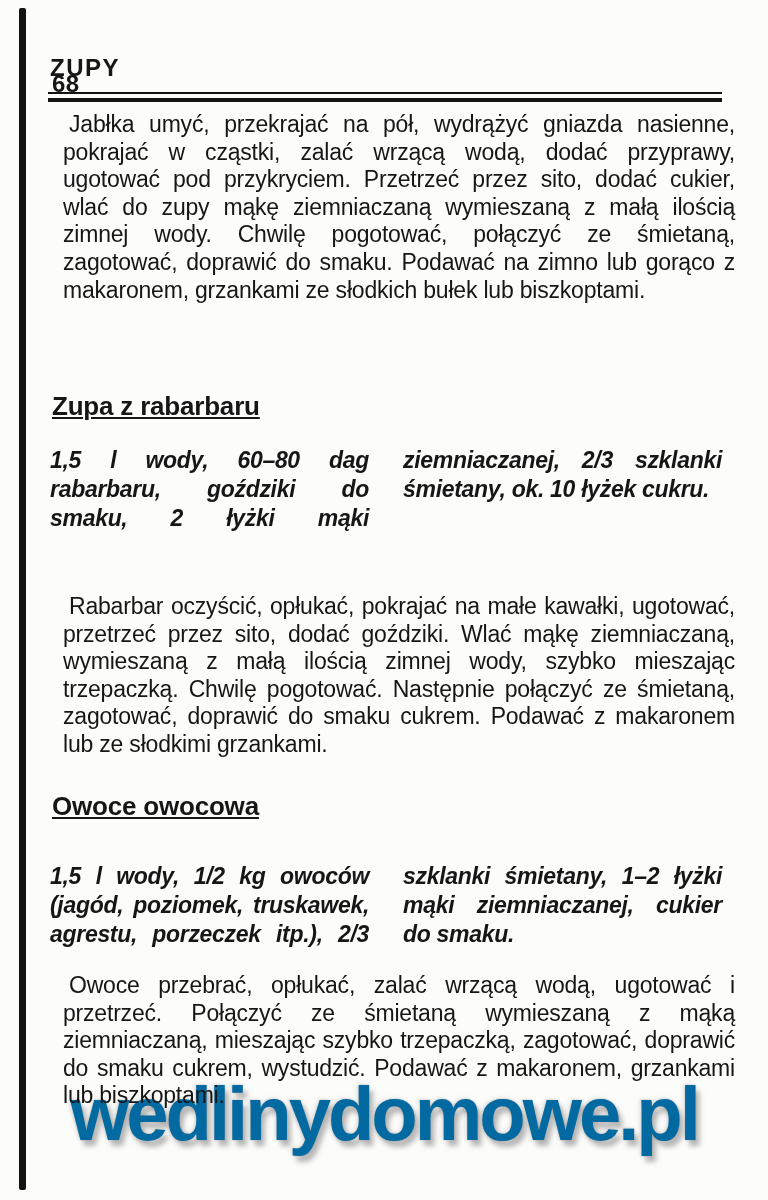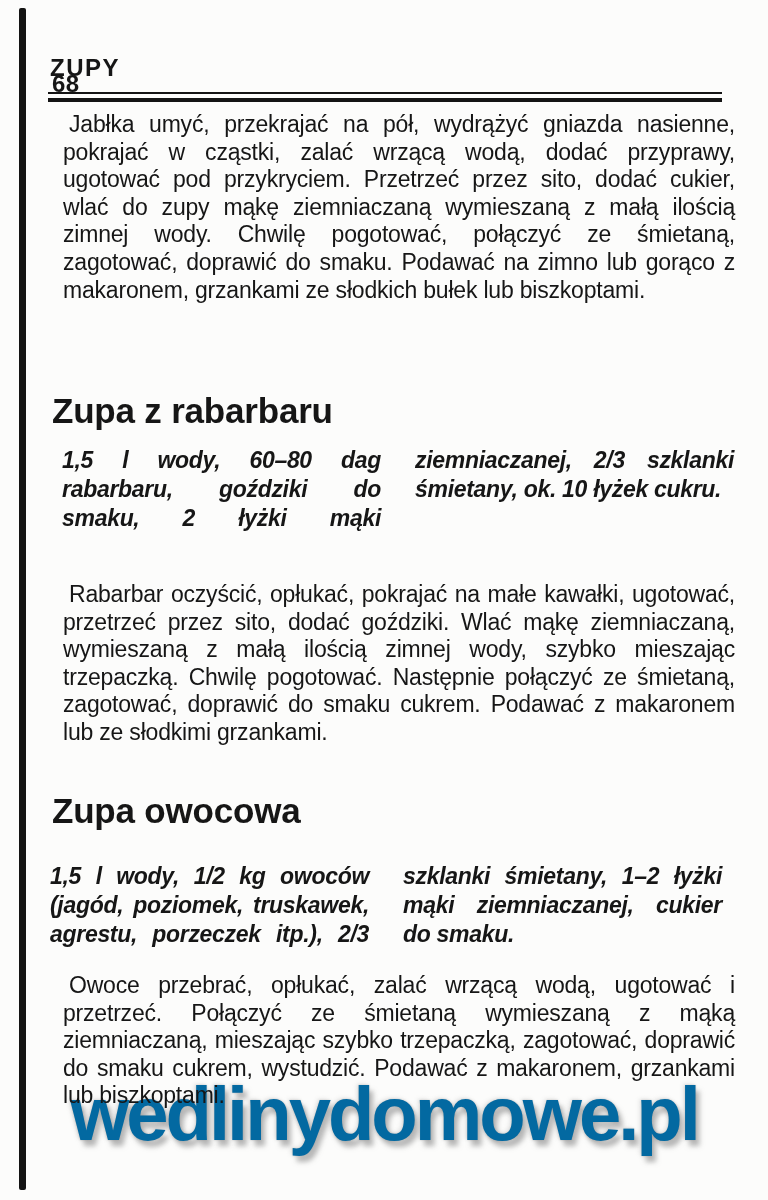--- a/index.html
+++ b/index.html
@@ -37,36 +37,37 @@
     font-size:23px;line-height:27.6px;font-weight:normal;
     letter-spacing:-0.2px;
     text-align:justify;
     z-index:1;
     margin-left:13px;
   }
   .para.indent{text-indent:6px;}
   .para1{top:111px;}
   .recipe-title{
     position:absolute;left:52px;width:670px;
-    font-size:35px;font-weight:bold;letter-spacing:-0.2px;
+    font-size:26px;font-weight:bold;letter-spacing:-0.2px;
     z-index:1;
+    text-decoration:underline;
   }
   .title1{top:391px;}
   .title2{top:791px;}
   .ingredients{
     position:absolute;left:50px;width:672px;height:90px;
     font-size:23px;line-height:29px;
     font-style:italic;font-weight:bold;letter-spacing:-0.3px;
     column-count:2;column-gap:34px;column-fill:balance;
     text-align:justify;
     z-index:1;
   }
-  .ing1{top:446px;margin-left:12px;}
+  .ing1{top:446px;}
   .ing2{top:862px;}
-  .para2{top:581px;}
+  .para2{top:593px;}
   .para3{top:972px;}
   .watermark{
     position:absolute;top:1070px;left:28px;width:712px;
     text-align:center;
     font-size:76px;font-weight:bold;letter-spacing:-3px;
     color:#0369a1;
     text-shadow:
       4px 6px 5px rgba(125,125,125,0.55),
       0 0 2px rgba(175,175,175,0.7),
       -2px -1px 4px rgba(200,200,200,0.45);
@@ -86,19 +87,19 @@
     <span class="header-title">ZUPY</span>
   </div>
   <div class="header-rule"></div>
 
   <div class="para para1 indent">Jabłka umyć, przekrajać na pół, wydrążyć gniazda nasienne, pokrajać w cząstki, zalać wrzącą wodą, dodać przyprawy, ugotować pod przykryciem. Przetrzeć przez sito, dodać cukier, wlać do zupy mąkę ziemniaczaną wymieszaną z małą ilością zimnej wody. Chwilę pogotować, połączyć ze śmietaną, zagotować, doprawić do smaku. Podawać na zimno lub gorąco z makaronem, grzankami ze słodkich bułek lub biszkoptami.</div>
 
   <div class="recipe-title title1">Zupa z rabarbaru</div>
   <div class="ingredients ing1">1,5 l wody, 60–80 dag rabarbaru, goździki do smaku, 2 łyżki mąki ziemniaczanej, 2/3 szklanki śmietany, ok. 10 łyżek cukru.</div>
   <div class="para para2 indent">Rabarbar oczyścić, opłukać, pokrajać na małe kawałki, ugotować, przetrzeć przez sito, dodać goździki. Wlać mąkę ziemniaczaną, wymieszaną z małą ilością zimnej wody, szybko mieszając trzepaczką. Chwilę pogotować. Następnie połączyć ze śmietaną, zagotować, doprawić do smaku cukrem. Podawać z makaronem lub ze słodkimi grzankami.</div>
 
-  <div class="recipe-title title2">Zupa owocowa</div>
+  <div class="recipe-title title2">Owoce owocowa</div>
   <div class="ingredients ing2">1,5 l wody, 1/2 kg owoców (jagód, poziomek, truskawek, agrestu, porzeczek itp.), 2/3 szklanki śmietany, 1–2 łyżki mąki ziemniaczanej, cukier do smaku.</div>
   <div class="para para3 indent">Owoce przebrać, opłukać, zalać wrzącą wodą, ugotować i przetrzeć. Połączyć ze śmietaną wymieszaną z mąką ziemniaczaną, mieszając szybko trzepaczką, zagotować, doprawić do smaku cukrem, wystudzić. Podawać z makaronem, grzankami lub biszkoptami.</div>
 
   <div class="watermark">wedlinydomowe.pl</div>
 
 </div>
 
 </body></html>

